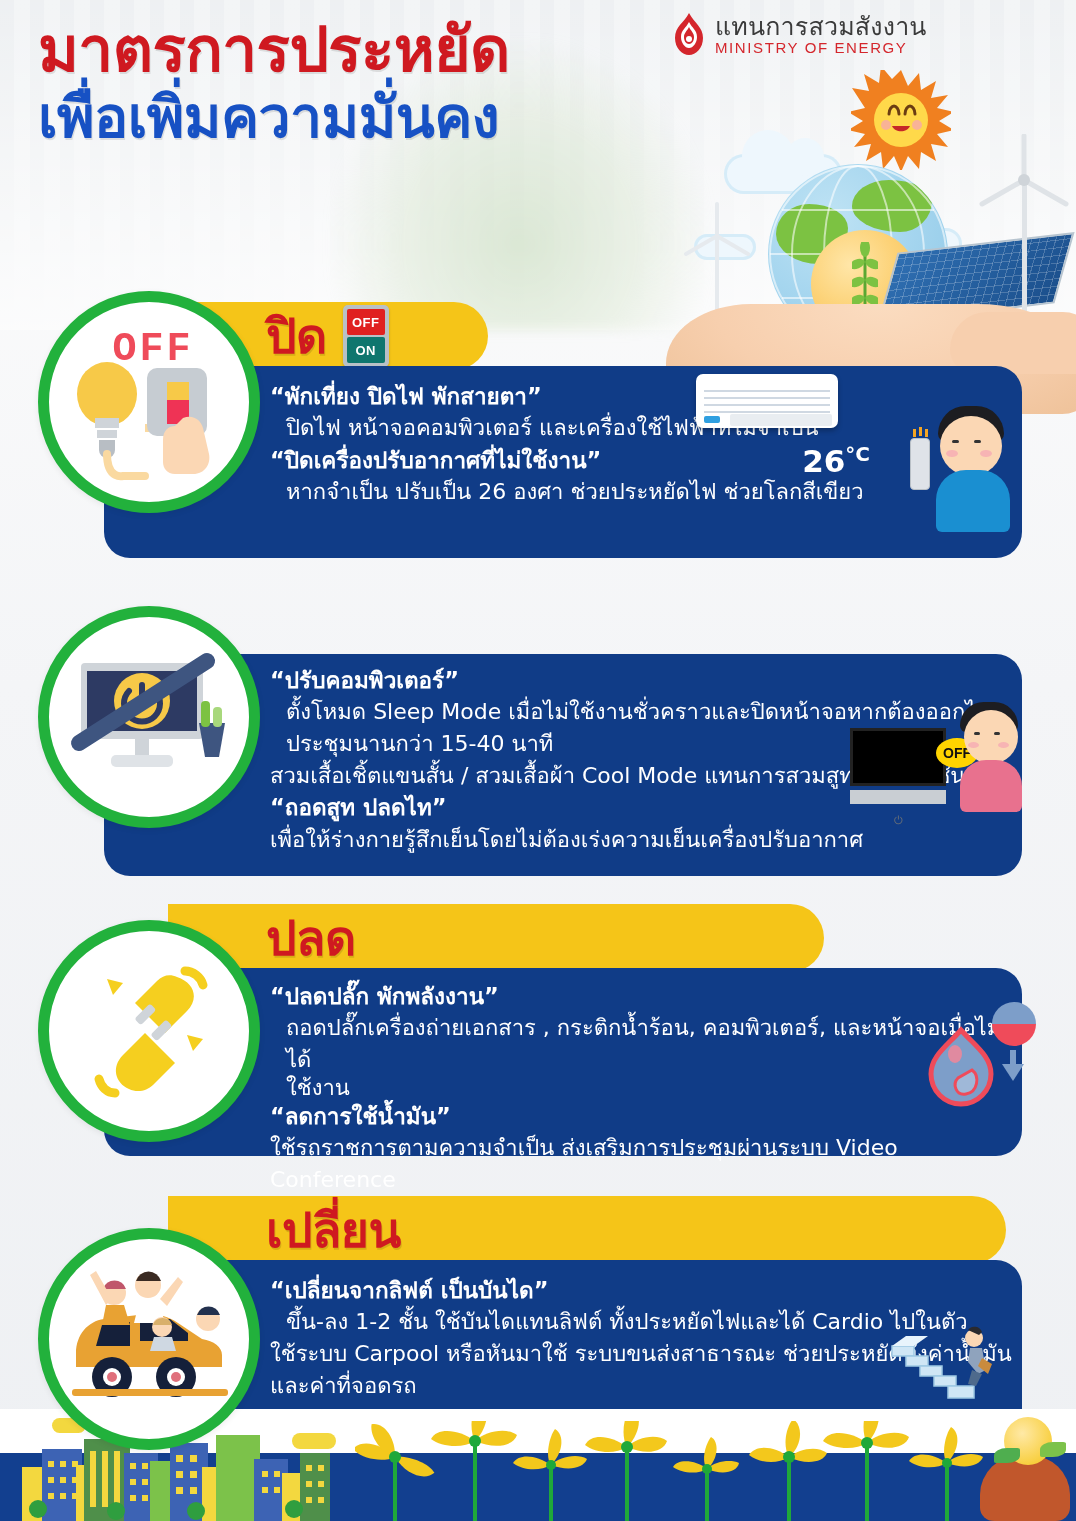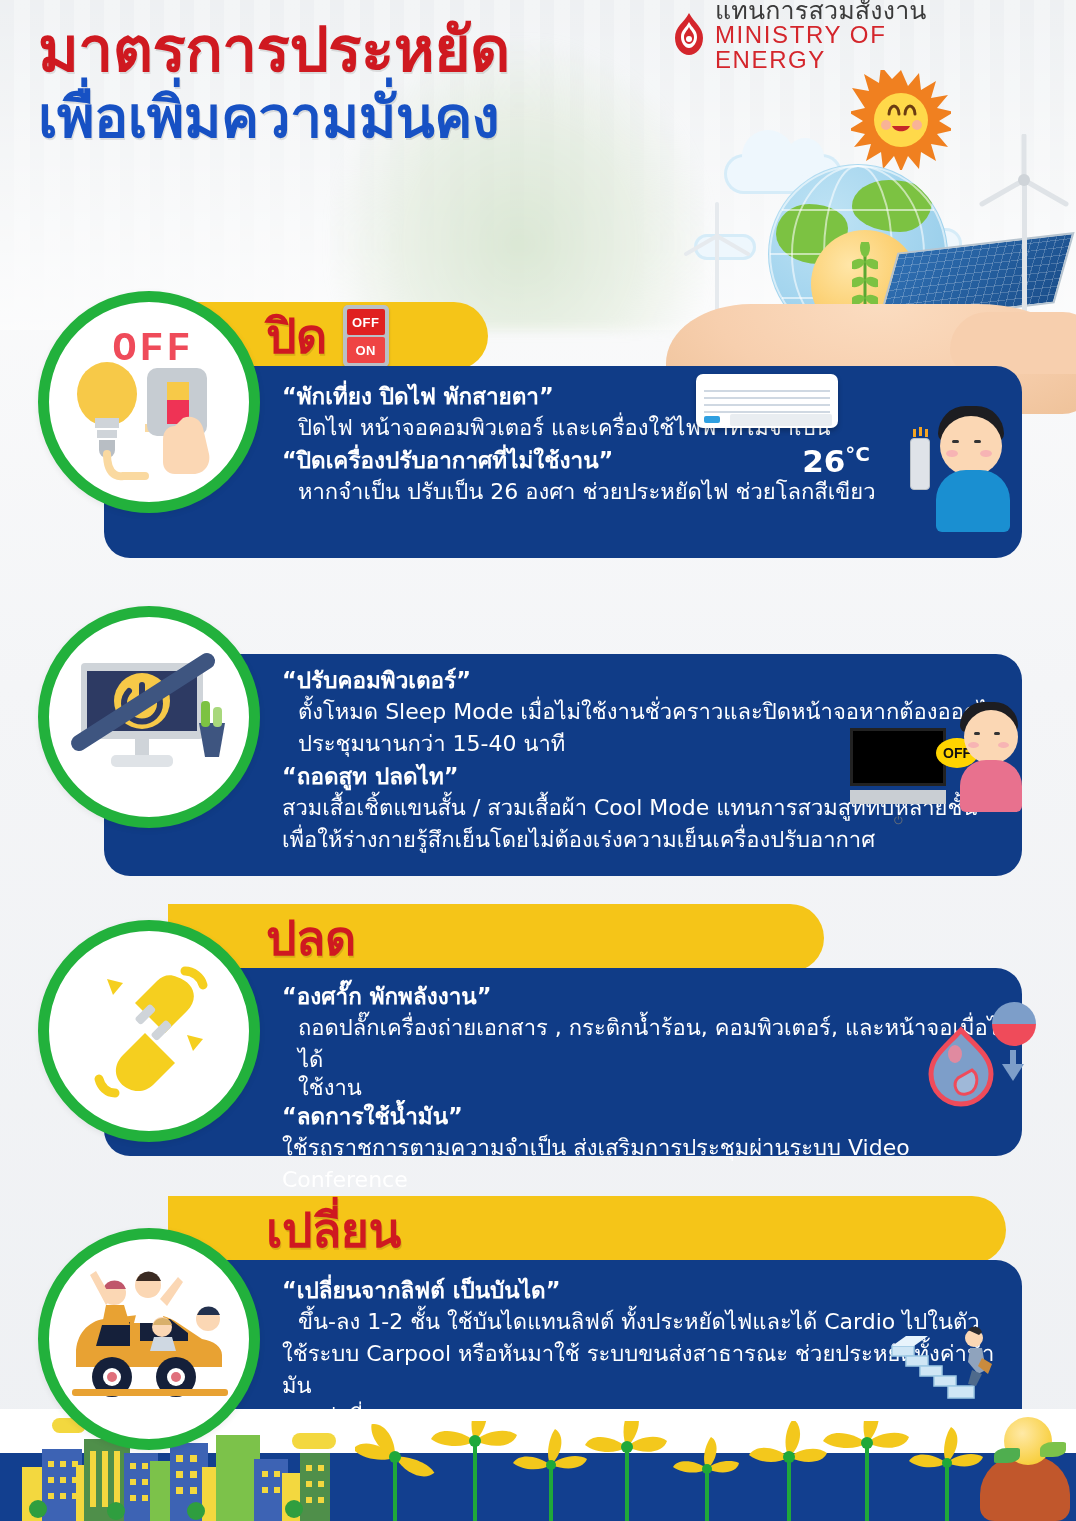--- a/index.html
+++ b/index.html
@@ -50,21 +50,21 @@
     display:flex; align-items:center; gap:9px;
   }
   .flame{ width:34px;height:46px; position:relative; flex:0 0 auto;}
   .flame svg{display:block;}
   .ministry-txt{line-height:1.02;}
   .ministry-th{
     font-size:25px;color:#3b3b3b;font-weight:400;letter-spacing:.2px;
     font-family:"DejaVu Sans",sans-serif;
   }
   .ministry-en{
-    font-size:24px;color:#d4262c;letter-spacing:1.6px;font-weight:400;
+    font-size:15px;color:#d4262c;letter-spacing:1.6px;font-weight:400;
     font-family:"Liberation Sans",sans-serif;
   }
 
   .headline{position:absolute;left:38px;top:18px;width:640px;}
   .hl1{
     font-size:62px;line-height:1.04;font-weight:700;color:#cf1920;
     text-shadow:1px 2px 0 rgba(0,0,0,.10);
     font-family:"DejaVu Sans",sans-serif; letter-spacing:-.5px;
   }
   .hl2,.hl3{
@@ -120,21 +120,20 @@
     text-shadow:1px 2px 0 rgba(0,0,0,.12);
     font-family:"DejaVu Sans",sans-serif;line-height:1;
   }
   .sec-card{
     position:absolute; background:#103c87; border-radius:26px;
     color:#fff;
   }
   .sec-card .line{
     font-family:"DejaVu Sans",sans-serif;
     color:#ffffff;
-    margin-left:12px;
   }
   .line.bold{font-weight:700;font-size:22.5px;line-height:1.44;}
   .line.norm{font-weight:400;font-size:22px;line-height:1.44;padding-left:16px;}
 
   
   .badge{
     position:absolute; width:222px;height:222px;border-radius:50%;
     background:#ffffff;border:11px solid #22b13c;z-index:6;
     box-shadow:0 2px 6px rgba(0,0,0,.07);
     display:flex;align-items:center;justify-content:center;overflow:hidden;
@@ -144,21 +143,21 @@
   .switch{
     width:46px;height:62px;background:#b9c0c6;border-radius:5px;
     padding:4px;display:flex;flex-direction:column;gap:2px;margin-left:16px;
     box-shadow:0 2px 3px rgba(0,0,0,.18);
   }
   .switch b{
     flex:1;display:flex;align-items:center;justify-content:center;
     font-size:13px;font-weight:700;color:#fff;background:#e02020;border-radius:2px;
     font-family:"Liberation Sans",sans-serif;letter-spacing:.5px;
   }
-  .switch b.on{background:#ef4444;}
+  .switch b.on{background:#0f766e;}
 
   
   .ill{position:absolute;}
   .ac-unit{width:142px;height:54px;background:#fff;border-radius:7px;
     box-shadow:0 3px 5px rgba(0,0,0,.25);overflow:hidden;}
   .ac-unit i{position:absolute;left:8px;right:8px;height:2px;background:#cfd8e2;}
   .temp26{font-size:31px;font-weight:700;color:#fff;font-family:"DejaVu Sans",sans-serif;}
   .boy-head{width:62px;height:60px;border-radius:50%;background:#fbd7b4;}
   .boy-hair{position:absolute;width:66px;height:36px;border-radius:34px 34px 10px 10px;background:#1d1d21;}
   .boy-body{width:74px;height:62px;border-radius:30px 30px 6px 6px;background:#1a8fd1;}
@@ -358,22 +357,22 @@
       </svg>
     </div>
   </div>
 
   <div class="section" style="top:584px;height:296px">
 
     <div class="sec-card" style="left:104px;top:70px;width:918px;height:222px;padding:10px 12px 0 166px">
       <div class="line bold">“ปรับคอมพิวเตอร์”</div>
       <div class="line norm">ตั้งโหมด Sleep Mode  เมื่อไม่ใช้งานชั่วคราวและปิดหน้าจอหากต้องออกไป</div>
       <div class="line norm">ประชุมนานกว่า 15-40 นาที</div>
+      <div class="line norm" style="padding-left:0">สวมเสื้อเชิ้ตแขนสั้น / สวมเสื้อผ้า Cool Mode แทนการสวมสูททับหลายชั้น</div>
       <div class="line bold">“ถอดสูท ปลดไท”</div>
-      <div class="line norm" style="padding-left:0">สวมเสื้อเชิ้ตแขนสั้น / สวมเสื้อผ้า Cool Mode แทนการสวมสูททับหลายชั้น</div>
       <div class="line norm" style="padding-left:0">เพื่อให้ร่างกายรู้สึกเย็นโดยไม่ต้องเร่งความเย็นเครื่องปรับอากาศ</div>
 
       <div class="ill" style="right:76px;top:74px">
         <span class="mon-blk" style="display:block"></span>
         <span class="mon-stand" style="display:block;margin-top:4px"></span>
         <span style="position:absolute;left:44px;top:86px;width:10px;height:10px;color:#6b7076;font-size:11px">⏻</span>
       </div>
       <div class="ill off-bub" style="right:44px;top:84px">
         <span>OFF</span>
       </div>
@@ -404,21 +403,21 @@
       </svg>
     </div>
   </div>
 
   <div class="section" style="top:898px;height:264px">
     <div class="sec-banner" style="left:168px;top:6px;width:656px;padding-left:98px">
       <span class="sec-title">ปลด</span>
     </div>
 
     <div class="sec-card" style="left:104px;top:70px;width:918px;height:188px;padding:12px 0 0 166px">
-      <div class="line bold">“องศาั๊ก พักพลังงาน”</div>
+      <div class="line bold">“ปลดปลั๊ก พักพลังงาน”</div>
       <div class="line norm">ถอดปลั๊กเครื่องถ่ายเอกสาร , กระติกน้ำร้อน, คอมพิวเตอร์, และหน้าจอเมื่อไม่ได้</div>
       <div class="line norm" style="line-height:1.1">ใช้งาน</div>
       <div class="line bold">“ลดการใช้น้ำมัน”</div>
       <div class="line norm" style="padding-left:0">ใช้รถราชการตามความจำเป็น ส่งเสริมการประชุมผ่านระบบ Video Conference</div>
 
       <div class="ill" style="right:24px;top:58px">
         <svg width="74" height="82" viewBox="0 0 74 82">
           <path d="M37 4c14 16 30 26 30 44a30 30 0 0 1-60 0C7 30 23 20 37 4z" fill="#7d9ec9" stroke="#ef4b5a" stroke-width="5"></path>
           <ellipse cx="31" cy="28" rx="7" ry="9" fill="#e08aa0"></ellipse>
           <path d="M48 44c8 6 6 22-6 24-10 2-14-10-8-16z" fill="#9fb8d8" stroke="#ef4b5a" stroke-width="3"></path>

